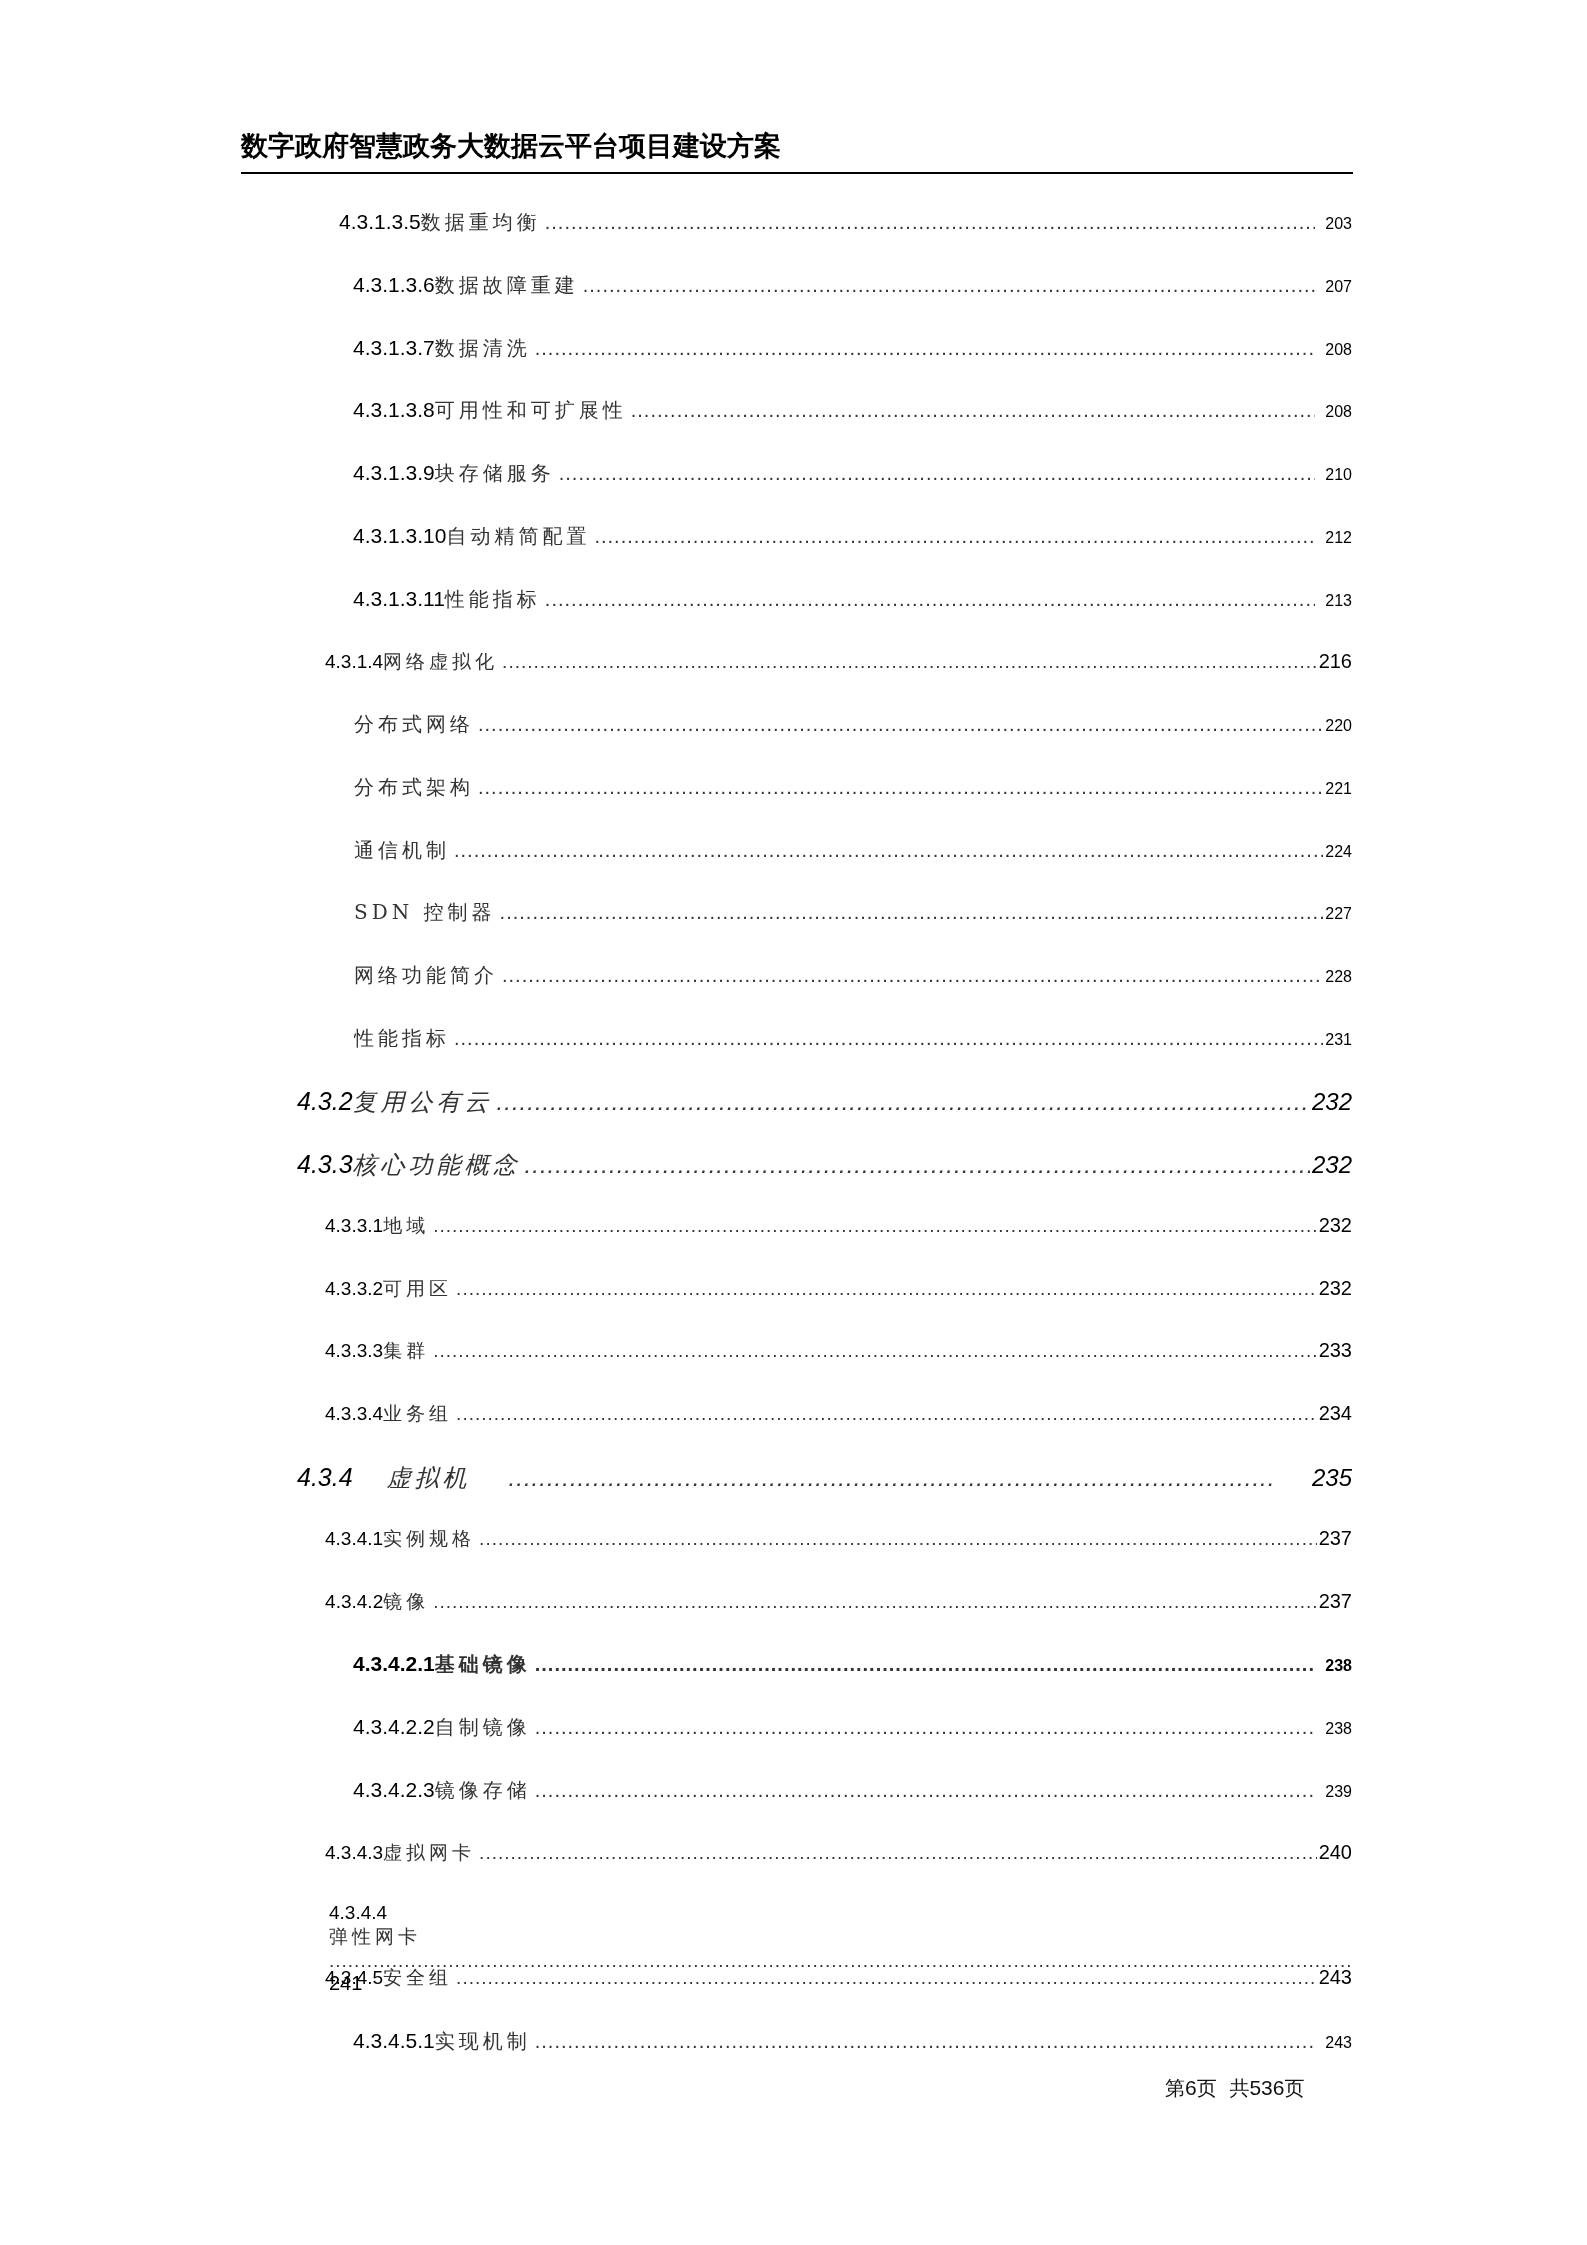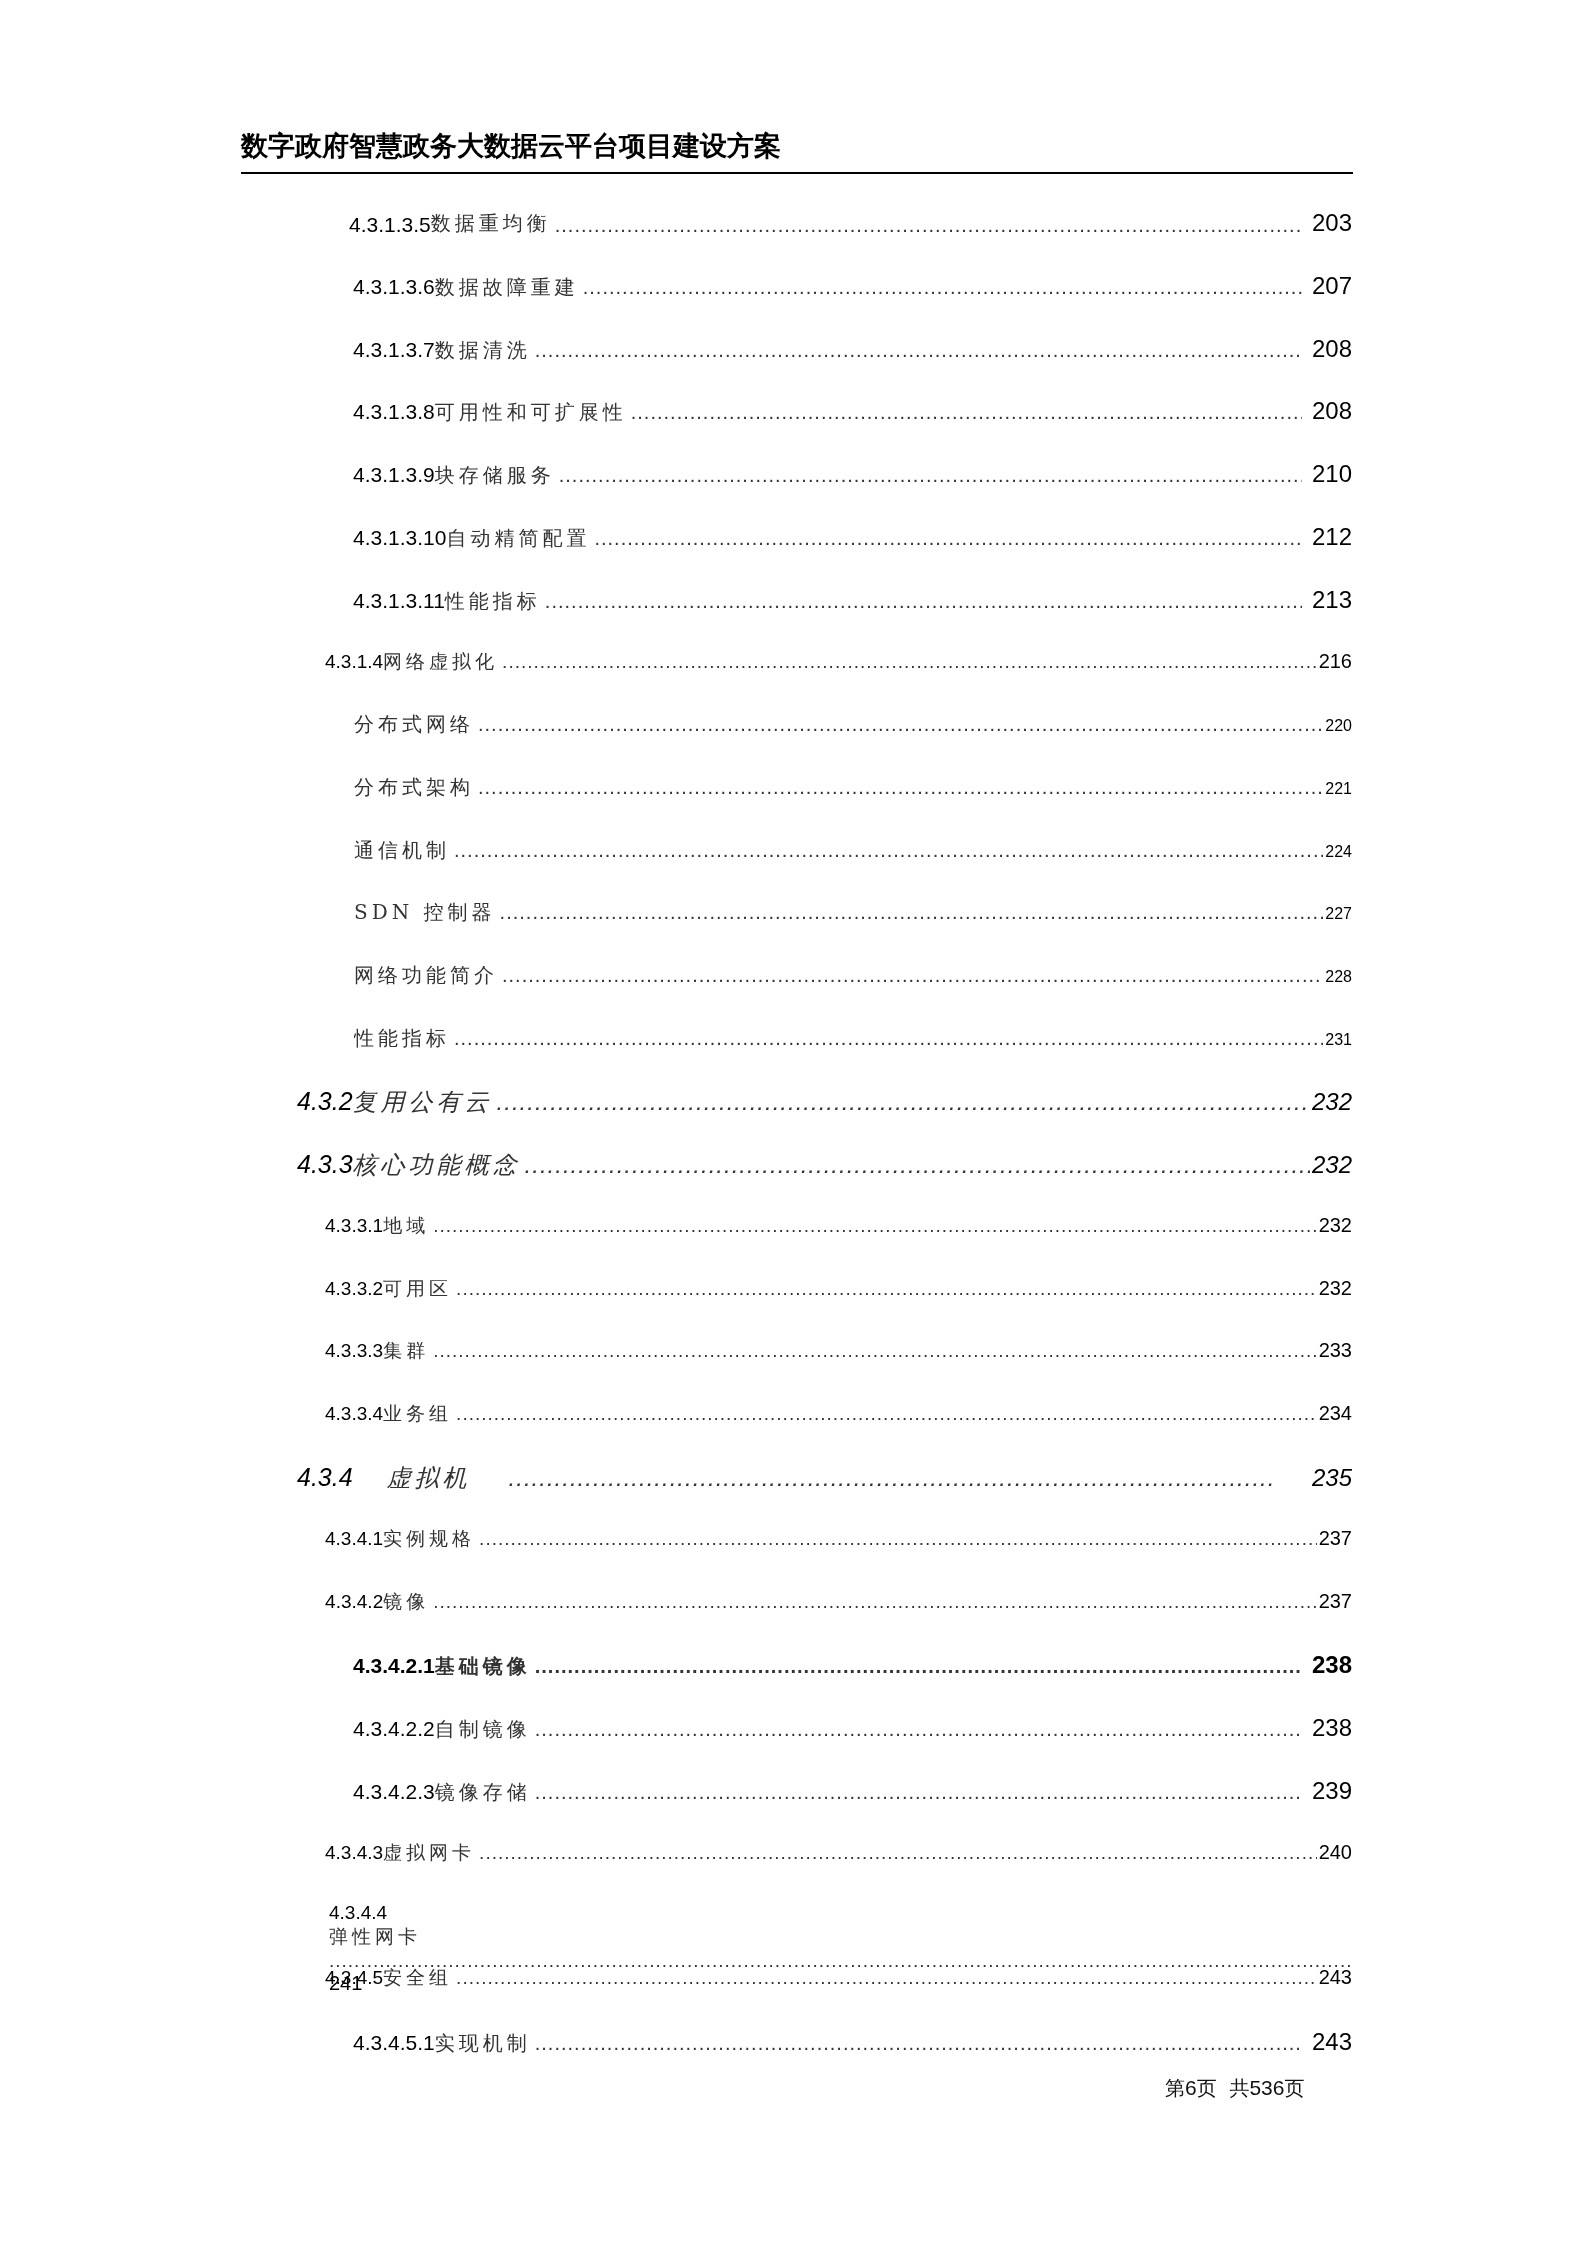--- a/index.html
+++ b/index.html
@@ -18,21 +18,21 @@
   }
   .num { font-family:"Liberation Sans", sans-serif; color:#000; }
   .title { font-family:"DejaVu Serif", serif; color:#333; letter-spacing:4px; }
   .leader { flex:1 1 auto; overflow:hidden; color:#333; font-family:"Liberation Sans", sans-serif; margin:0 2px 0 4px; }
   .leader::before { content:"......................................................................................................................................................................................................................................................................................"; letter-spacing:1px; }
   .page { font-family:"Liberation Sans", sans-serif; color:#000; }
 
   
   .lv5 { font-size:20px; }
   .lv5 .num { width:124px; display:inline-block; font-size:21px; }
-  .lv5 .page { font-size:24px;margin-left:8px; }
+  .lv5 .page { font-size:16px;margin-left:8px; }
   .lv4 { font-size:19px; }
   .lv4 .num { width:115px; display:inline-block; font-size:19px; }
   .lv4 .page { font-size:20px; }
   .lvU { font-size:20px; }
   .lvU .page { font-size:16px; }
   .lv3 { font-size:24px; font-style:italic; }
   .lv3 .num { width:114px; display:inline-block; font-size:25px; font-style:italic; }
   .lv3 .title { font-style:italic; font-size:24px; }
   .lv3 .page { font-size:24px; font-style:italic; }
 
@@ -43,21 +43,21 @@
   .footer .fnum { font-family:"Liberation Sans", sans-serif; font-size:21px; }
 </style>
 </head>
 <body>
 
 <div class="header-title">数字政府智慧政务大数据云平台项目建设方案</div>
 <div class="header-rule"></div>
 
 <div class="toc">
 
-  <div class="toc-row lv5" style="left:349px; top:209px;align-items:flex-end;">
+  <div class="toc-row lv5" style="left:339px; top:209px;">
     <span class="num">4.3.1.3.5</span>
     <span class="title">数据重均衡</span>
     <span class="leader"></span>
     <span class="page">203</span>
   </div>
   <div class="toc-row lv5" style="left:353px; top:272px;">
     <span class="num">4.3.1.3.6</span>
     <span class="title">数据故障重建</span>
     <span class="leader"></span>
     <span class="page">207</span>

